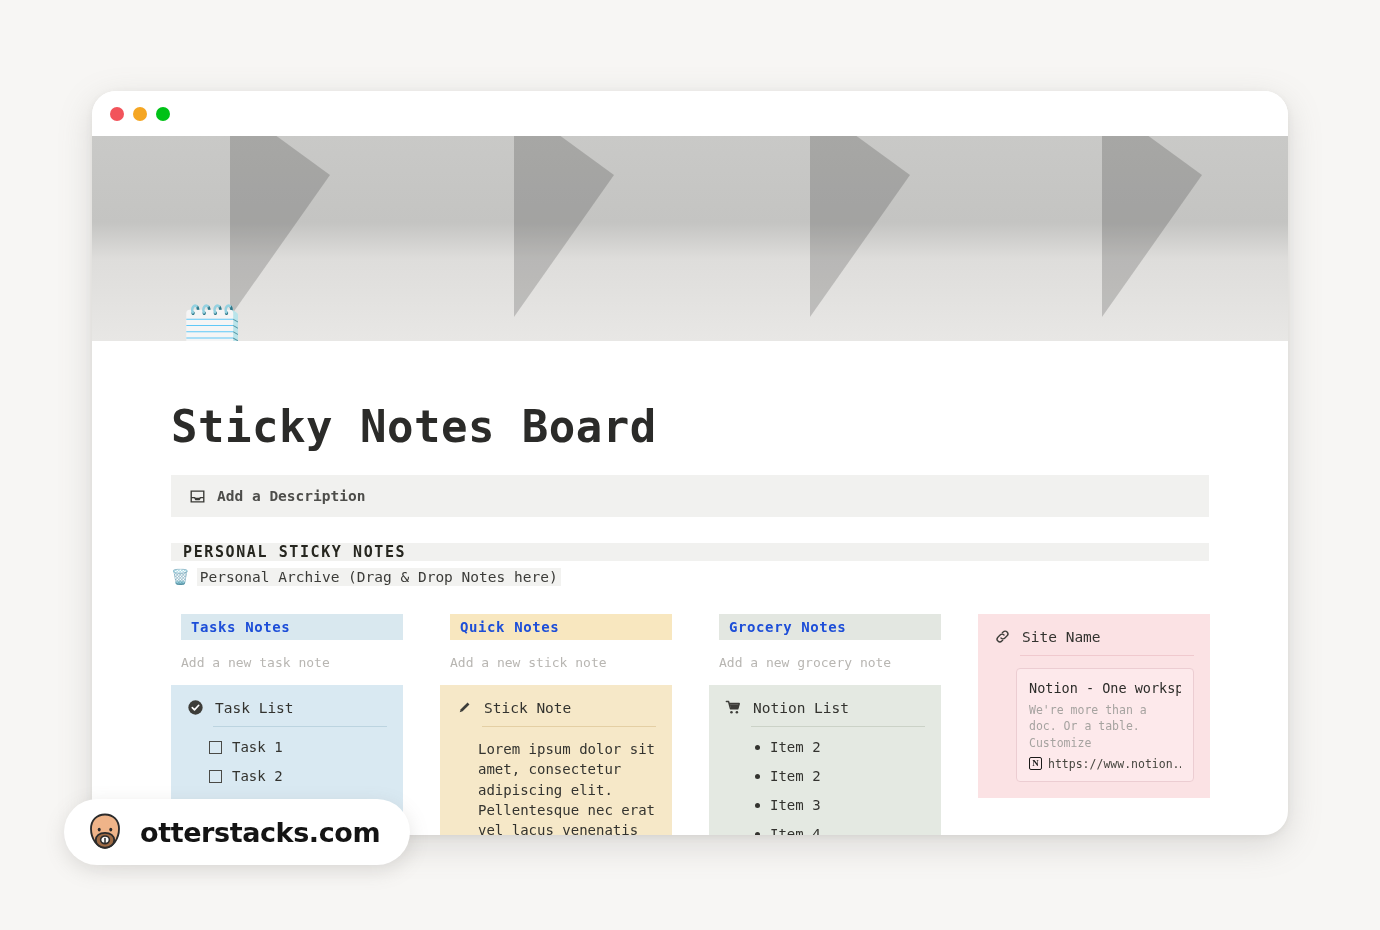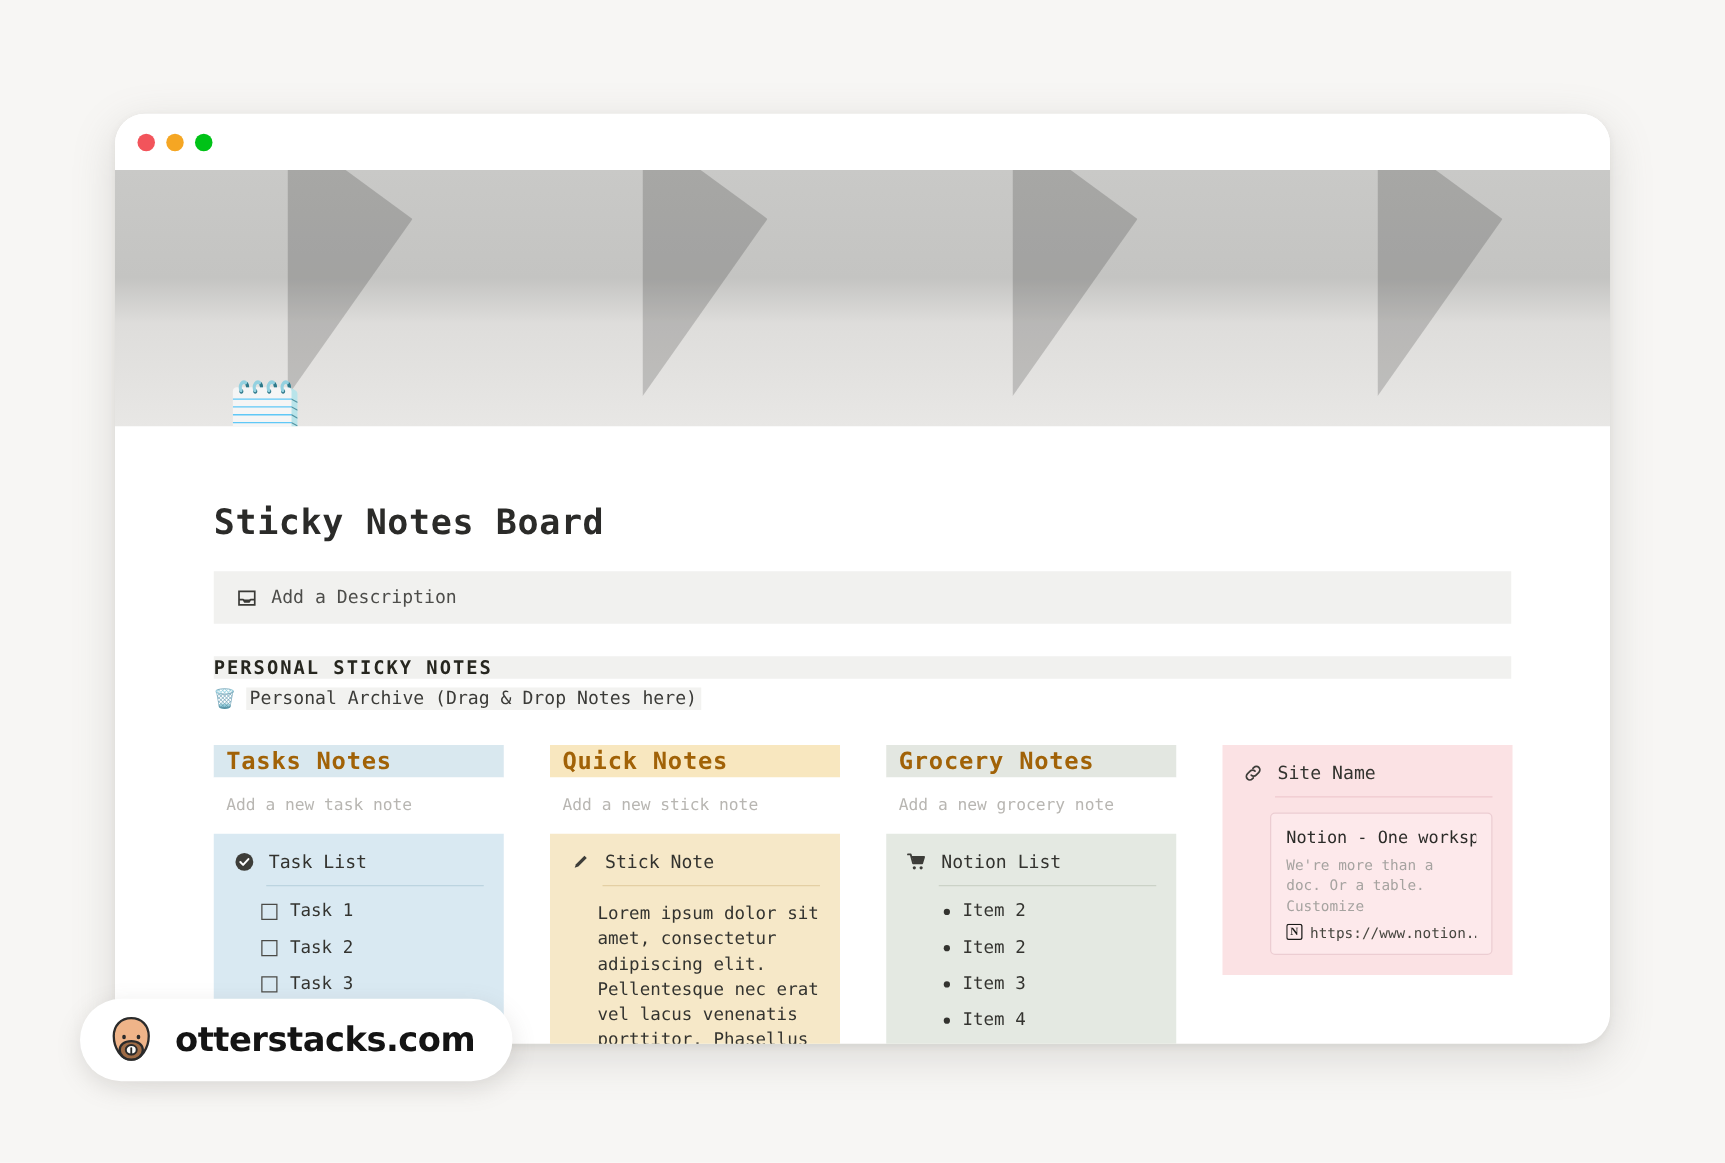--- a/index.html
+++ b/index.html
@@ -67,35 +67,36 @@
     position: absolute;
     left: 84px; bottom: -38px;
     width: 60px; height: 72px;
     font-size: 58px; line-height: 1;
     z-index: 6;
   }
 
   
   .body-area { padding: 0 79px; position: relative; }
   .page-title {
-    font-size: 28px; font-weight: 700; color: #2b2b29;
+    font-size: 44px; font-weight: 700; color: #2b2b29;
     letter-spacing: 0.5px;
     margin-top: 60px;
   }
   .desc-row {
     margin-top: 23px; height: 42px;
     background: #f1f1ef;
     display: flex; align-items: center; gap: 11px;
     padding-left: 18px;
-    font-size: 14.5px; color: #4d4d4a;
+    font-size: 14.5px; color: #4d4d4a; font-weight: bold;
   }
   .section-band {
     margin-top: 26px; height: 18px;
     background: #f1f1ef;
     display: flex; align-items: center;
+    padding-left: 12px;
     font-size: 15px; font-weight: 700; color: #26261f;
     letter-spacing: 1.6px;
   }
   .archive-row {
     margin-top: 7px;
     display: flex; align-items: center; gap: 7px;
     font-size: 14.5px; color: #3b3b38;
   }
   .archive-row .emo { font-size: 15px; }
   .archive-label { background: #f2f2f0; padding: 1px 3px; }
@@ -103,22 +104,23 @@
   
   .columns {
     margin-top: 28px;
     display: grid;
     grid-template-columns: repeat(4, 232px);
     gap: 37px;
   }
   .col-head {
     height: 26px; display: flex; align-items: center;
     padding-left: 10px;
-    font-size: 19px; font-weight: 700; color: #a16207;
+    font-size: 14px; font-weight: 700; color: #1d4ed8;
     letter-spacing: .6px;
+    margin-left: 10px;
   }
   .col-add {
     height: 45px; display: flex; align-items: center;
     padding-left: 10px;
     font-size: 13px; color: #b8b6b2;
     background: #fff;
   }
   .card { padding: 14px 16px 16px 16px; }
   .card-head {
     display: flex; align-items: center; gap: 11px;

